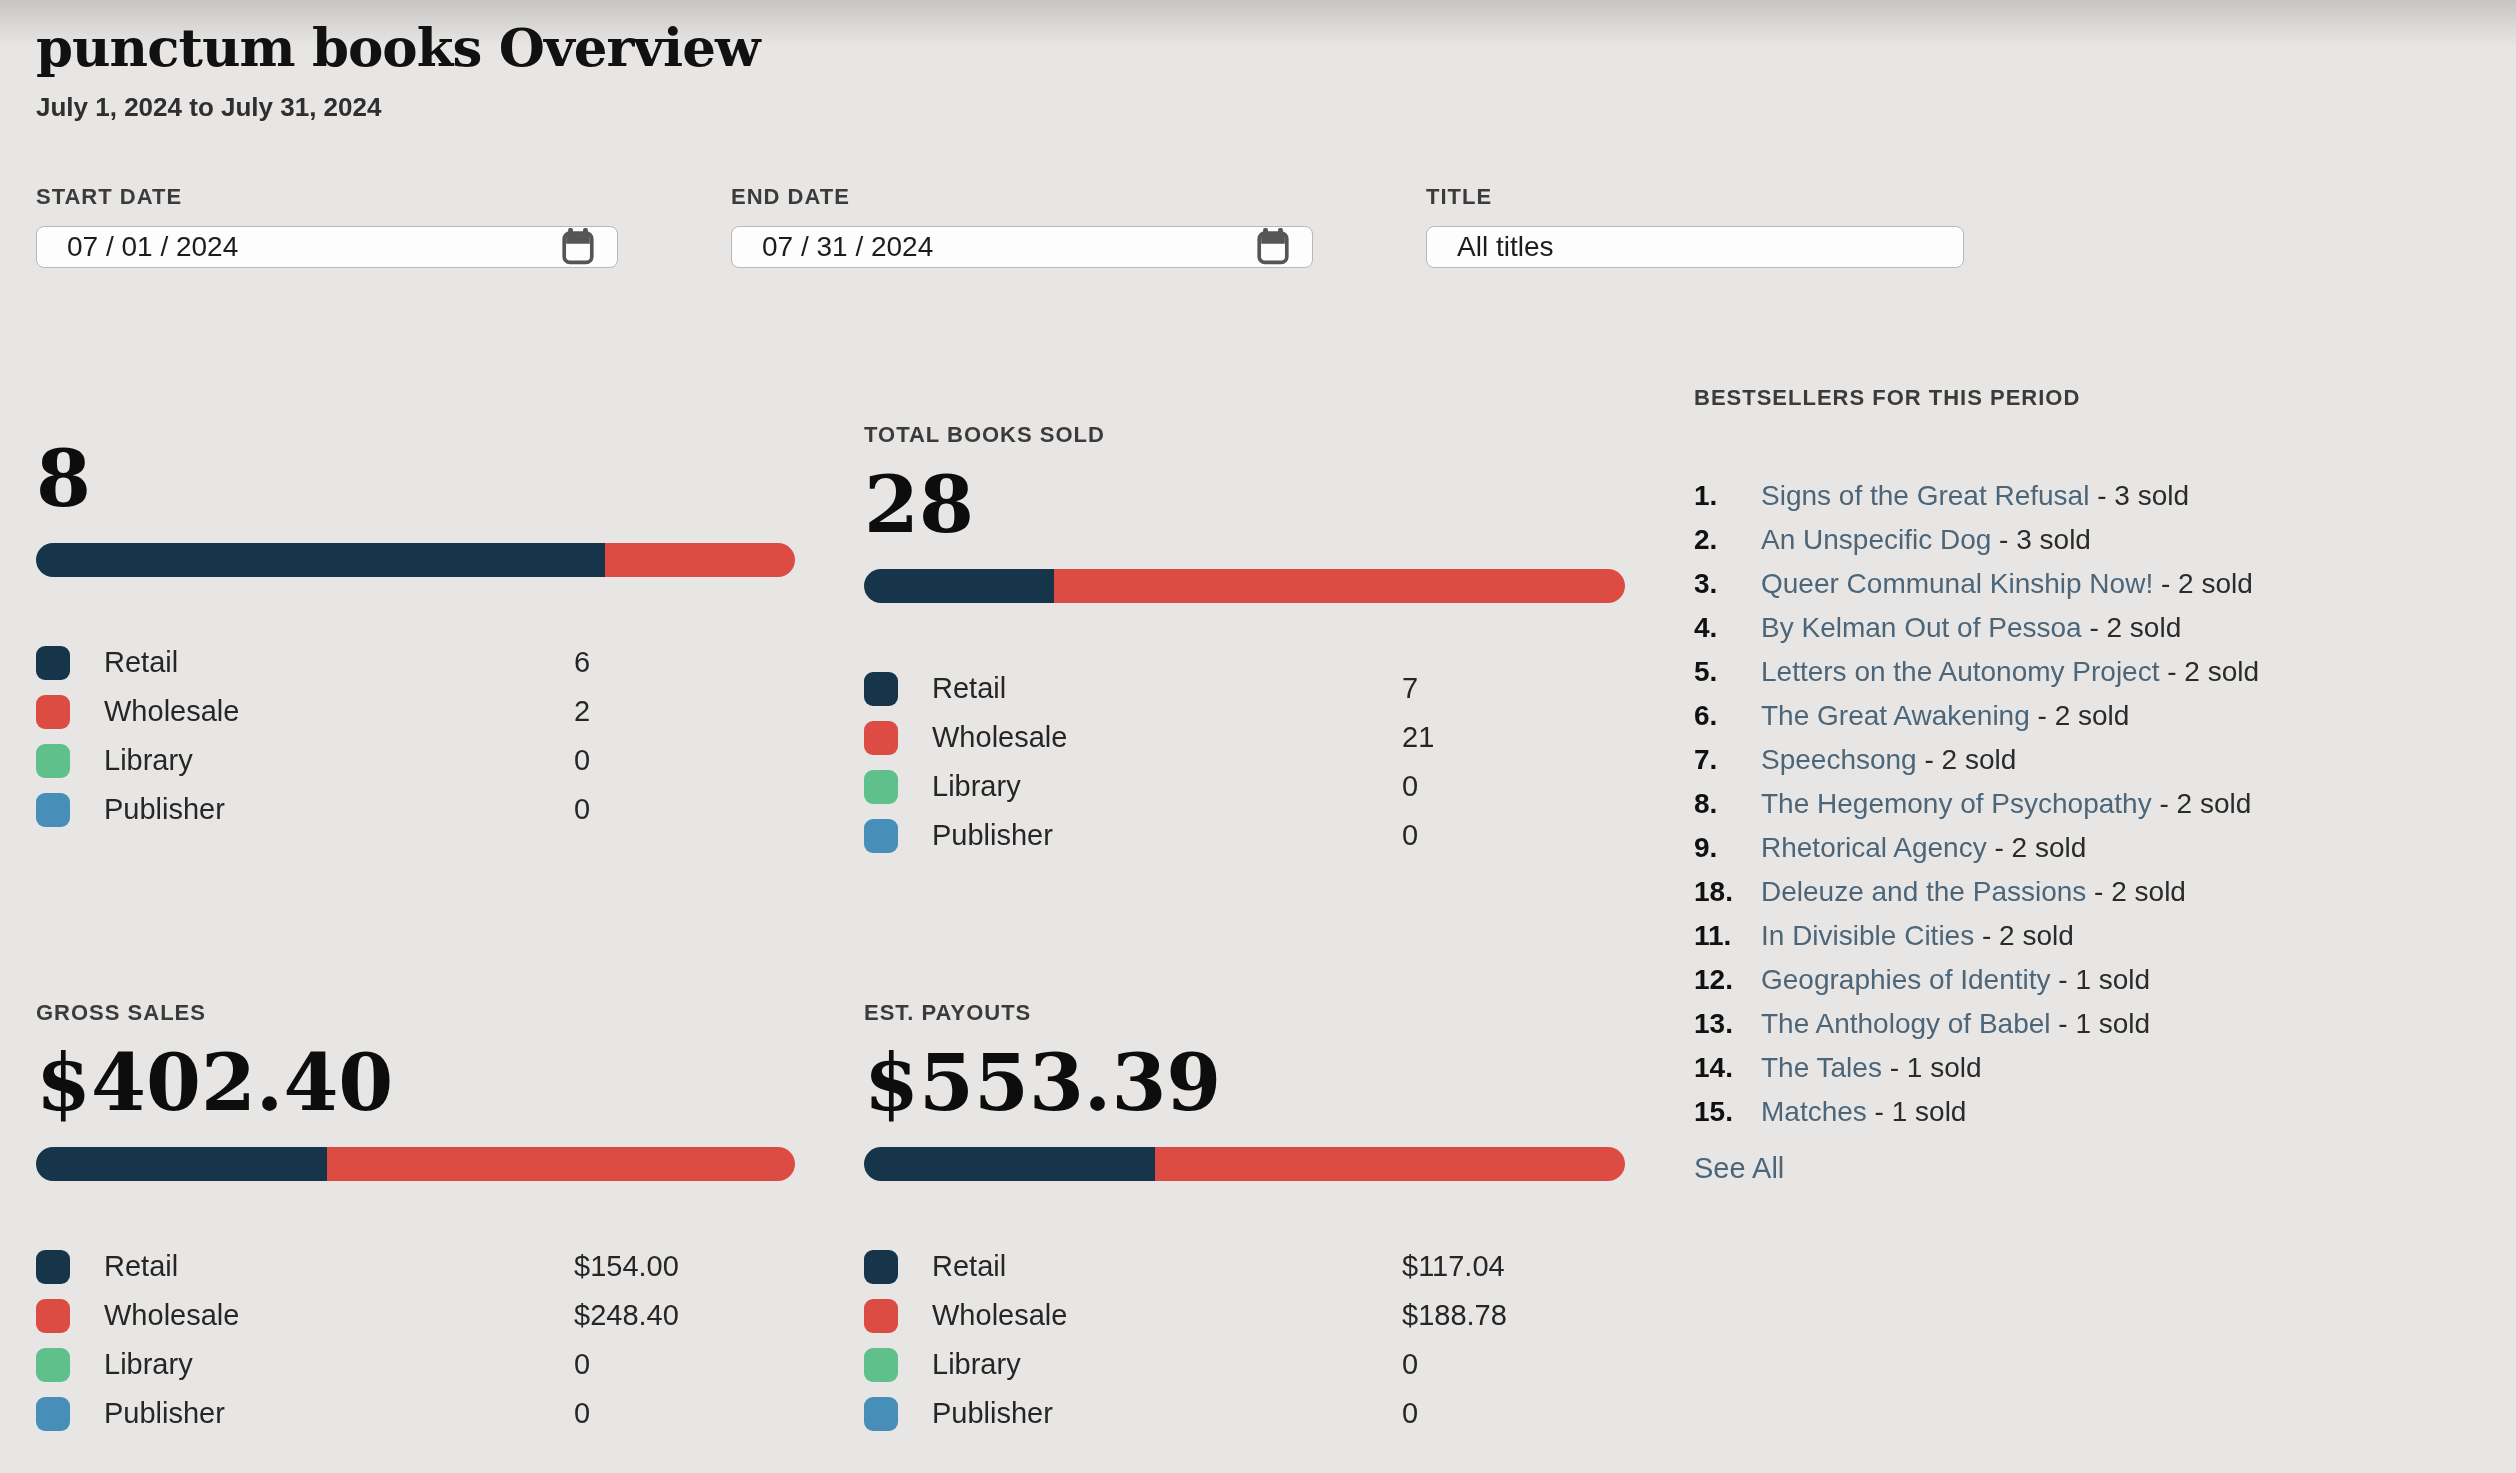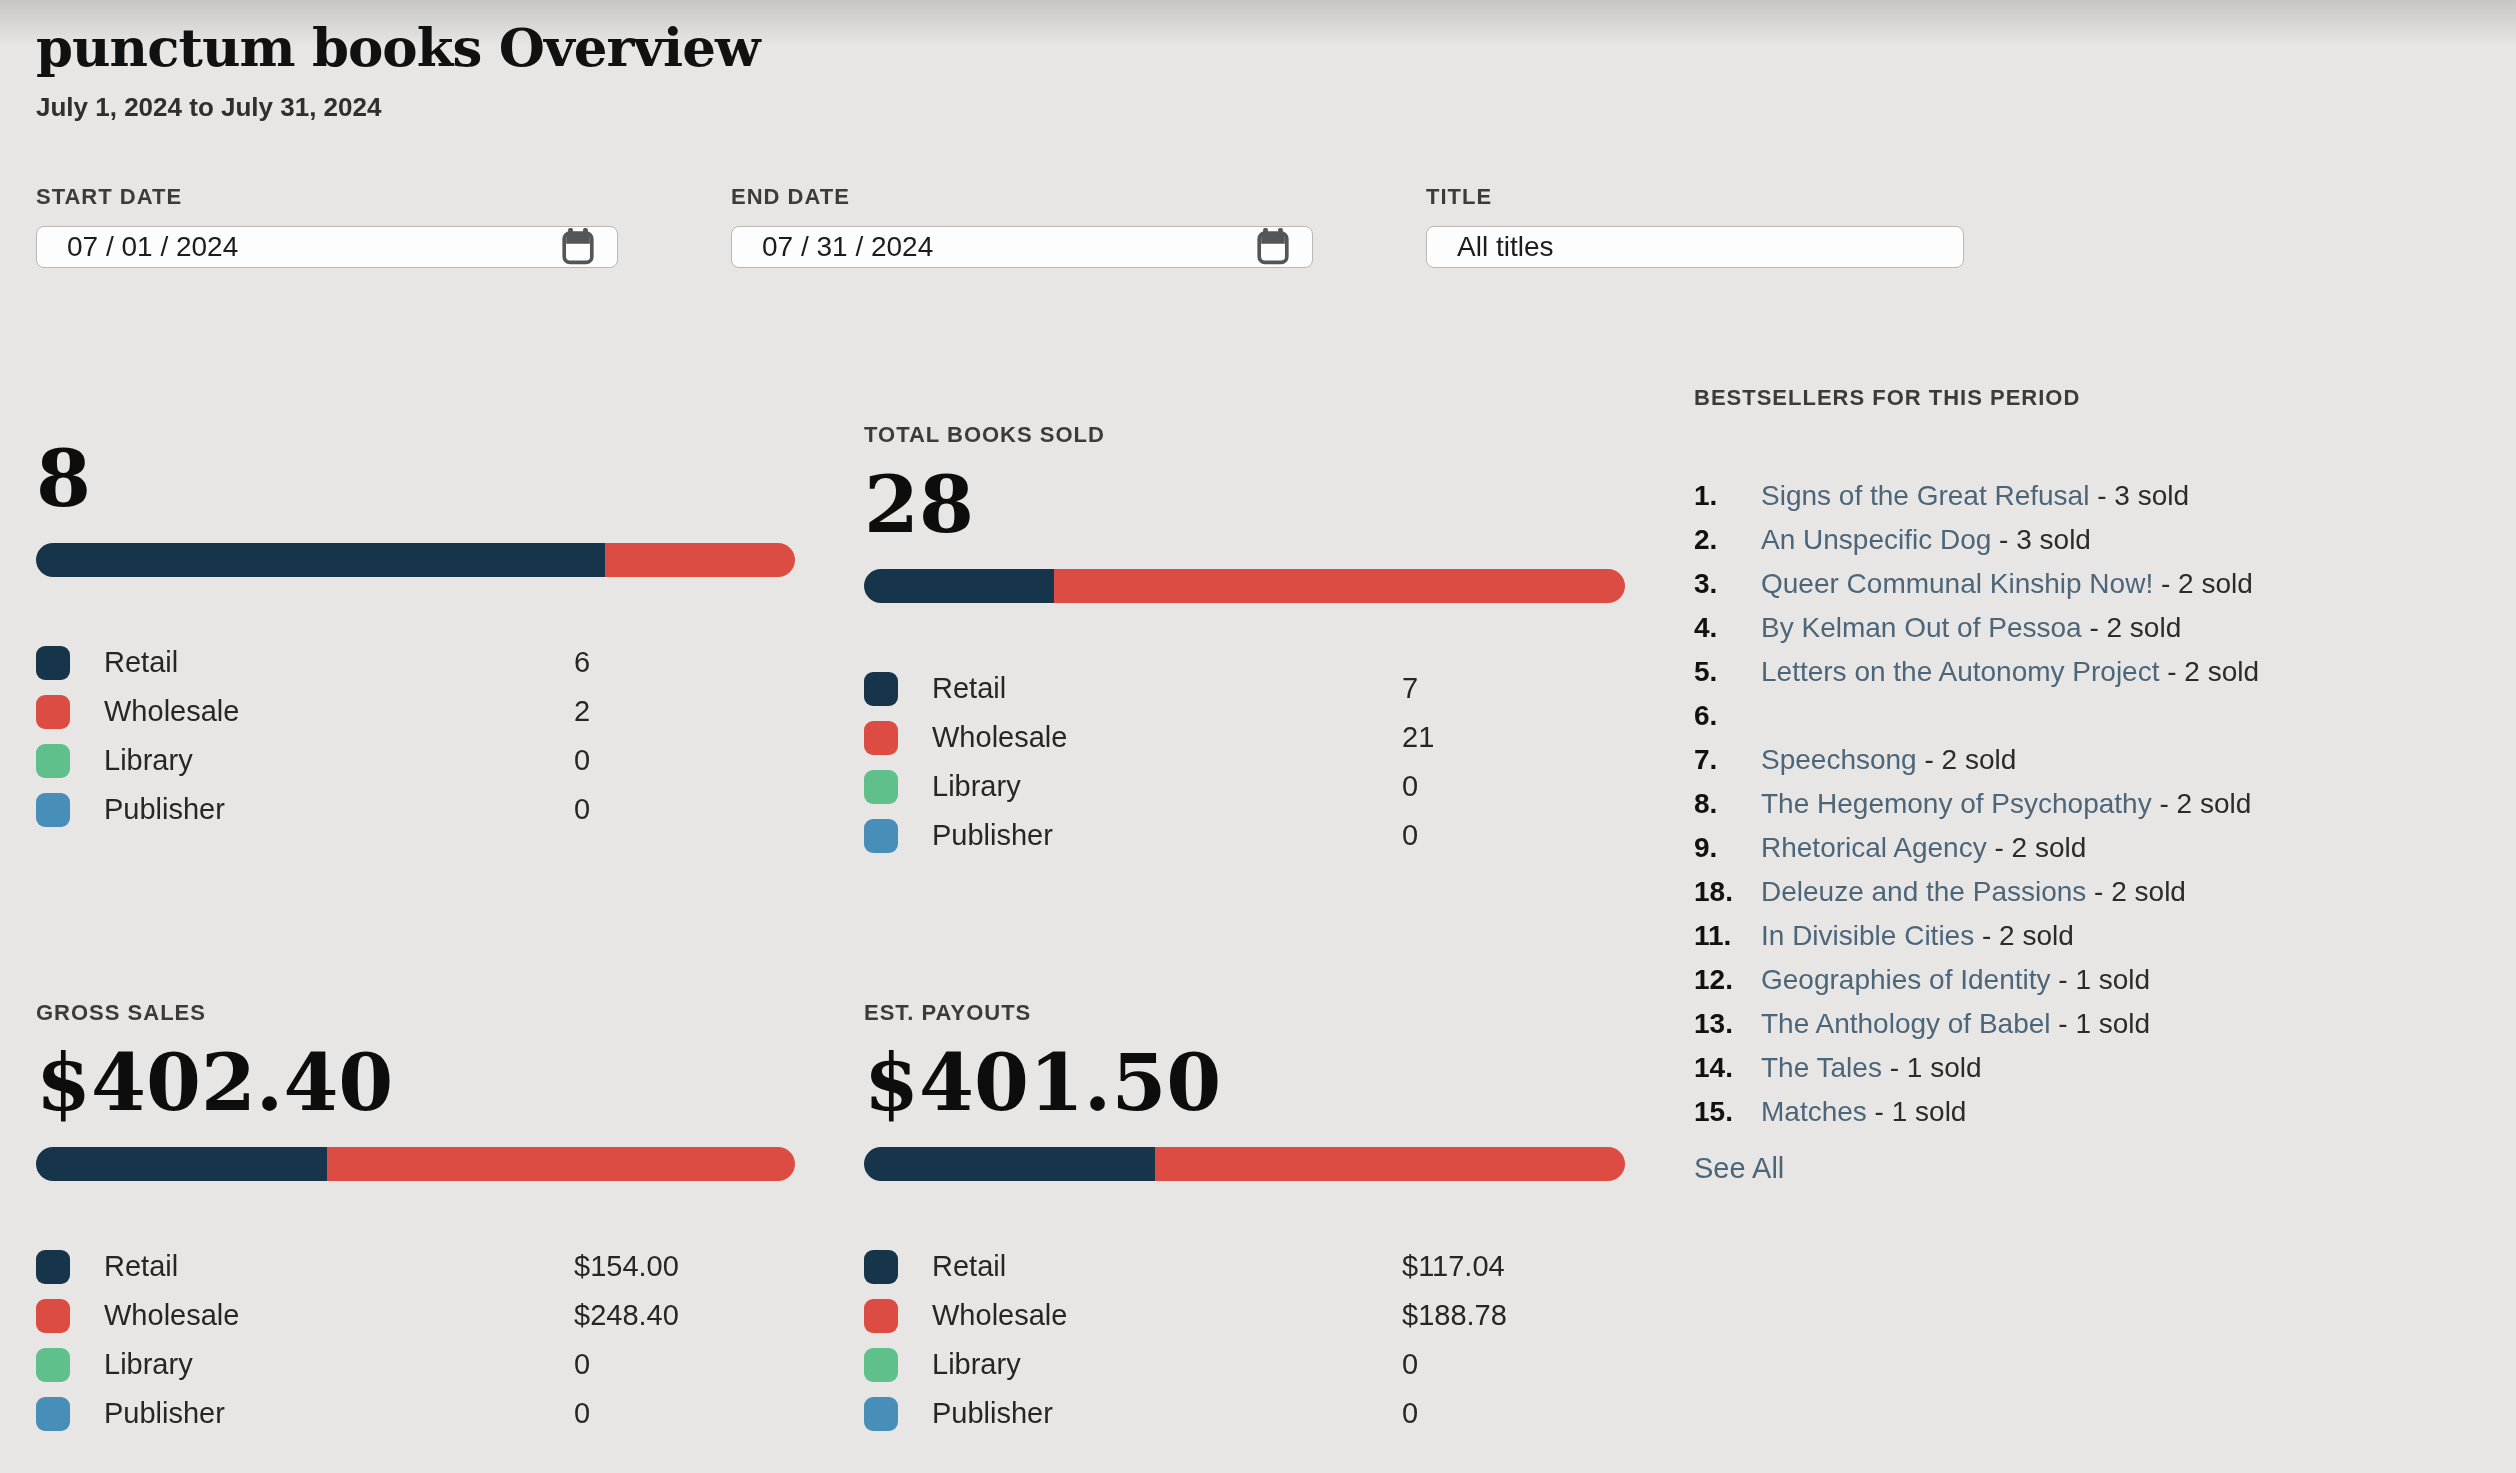--- a/index.html
+++ b/index.html
@@ -202,21 +202,21 @@
           </li>
           <li>
             <span class="swatch" style="background:#478fb9"></span>
             <span class="legend-label">Publisher</span>
             <span class="legend-value">0</span>
           </li>
         </ul>
       </section>
       <section class="stat-card" style="grid-area:s3">
         <h3 class="stat-label">EST. PAYOUTS</h3>
-        <div class="stat-value">$401.50</div>
+        <div class="stat-value">$553.39</div>
         <div class="stat-bar">
           <span class="seg" style="width:38.3%;background:#16354a"></span>
           <span class="seg" style="width:61.7%;background:#dc4c43"></span>
         </div>
         <ul class="legend">
           <li>
             <span class="swatch" style="background:#16354a"></span>
             <span class="legend-label">Retail</span>
             <span class="legend-value">$117.04</span>
           </li>
@@ -255,20 +255,21 @@
           <li class="best-item">
             <span class="best-rank">4.</span>
             <span class="best-text"><a class="best-link">By Kelman Out of Pessoa</a><span class="best-sold"> - 2 sold</span></span>
           </li>
           <li class="best-item">
             <span class="best-rank">5.</span>
             <span class="best-text"><a class="best-link">Letters on the Autonomy Project</a><span class="best-sold"> - 2 sold</span></span>
           </li>
           <li class="best-item">
             <span class="best-rank">6.</span>
+            <span class="best-text"><a class="best-link">The Great Awakening</a><span class="best-sold"> - 2 sold</span></span>
           </li>
           <li class="best-item">
             <span class="best-rank">7.</span>
             <span class="best-text"><a class="best-link">Speechsong</a><span class="best-sold"> - 2 sold</span></span>
           </li>
           <li class="best-item">
             <span class="best-rank">8.</span>
             <span class="best-text"><a class="best-link">The Hegemony of Psychopathy</a><span class="best-sold"> - 2 sold</span></span>
           </li>
           <li class="best-item">

